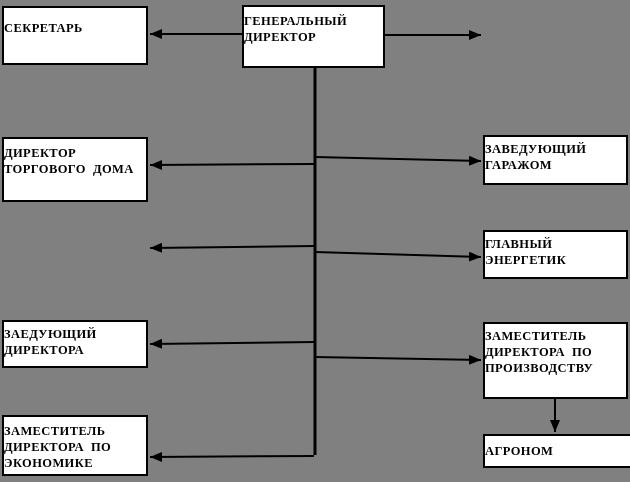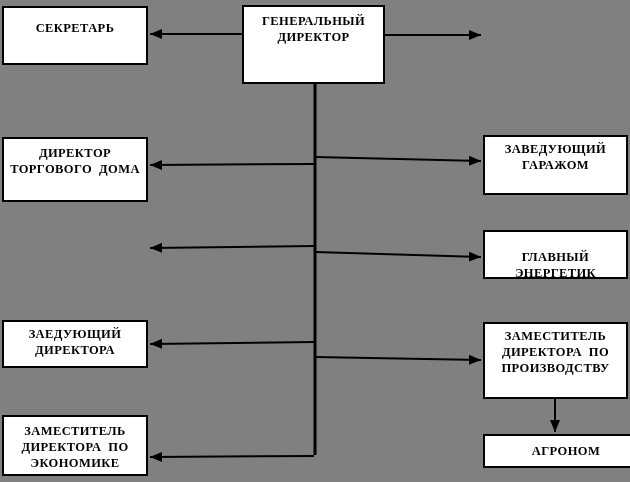--- a/index.html
+++ b/index.html
@@ -20,31 +20,30 @@
   .node {
     position: absolute;
     box-sizing: border-box;
     background: #ffffff;
     border: 2px solid #000000;
     color: #000000;
     font-weight: bold;
     font-size: 12.5px;
     line-height: 16px;
     letter-spacing: 0.4px;
-    text-align: center;
     white-space: pre-wrap;
     padding-top: 5px;
   }
   .node-secretary        { left: 2px;   top: 6px;   width: 146px; height: 59px; padding-top: 12px; }
-  .node-general-director { left: 242px; top: 5px;   width: 143px; height: 79px; padding-top: 6px;  }
+  .node-general-director { left: 242px; top: 5px;   width: 143px; height: 63px; padding-top: 6px;  }
   .node-accounting       { left: 483px; top: 5px;   width: 145px; height: 61px; padding-top: 9px;  }
   .node-trade-house      { left: 2px;   top: 137px; width: 146px; height: 65px; padding-top: 6px;  }
-  .node-garage           { left: 483px; top: 135px; width: 145px; height: 60px; padding-top: 4px;  }
+  .node-garage           { left: 483px; top: 135px; width: 145px; height: 50px; padding-top: 4px;  }
   .node-nursery          { left: 2px;   top: 224px; width: 146px; height: 48px; padding-top: 4px;  }
-  .node-chief-energy     { left: 483px; top: 230px; width: 145px; height: 49px; padding-top: 17px;  }
+  .node-chief-energy     { left: 483px; top: 230px; width: 145px; height: 49px; padding-top: 4px;  }
   .node-build-shop       { left: 2px;   top: 320px; width: 146px; height: 48px; padding-top: 4px;  }
   .node-production-deputy{ left: 483px; top: 322px; width: 145px; height: 77px; padding-top: 4px;  }
   .node-economy-deputy   { left: 2px;   top: 415px; width: 146px; height: 61px; padding-top: 6px;  }
   .node-agronomist       { left: 483px; top: 434px; width: 166px; height: 34px; padding-top: 7px;  }
 </style>
 </head>
 <body>
 
 <div class="stage">
 

